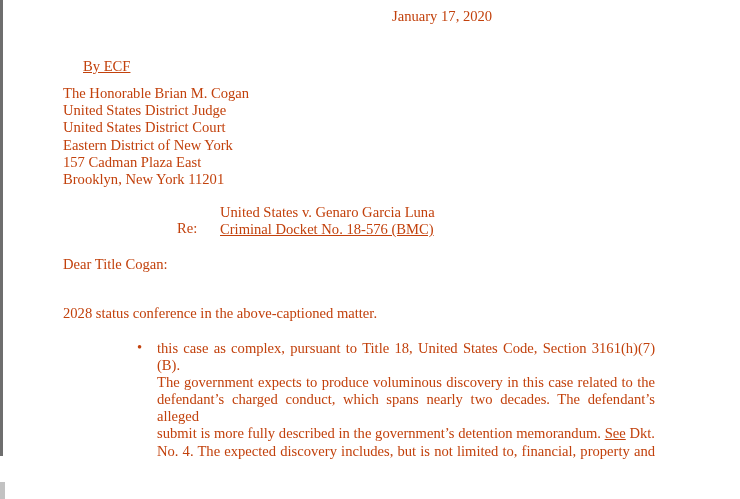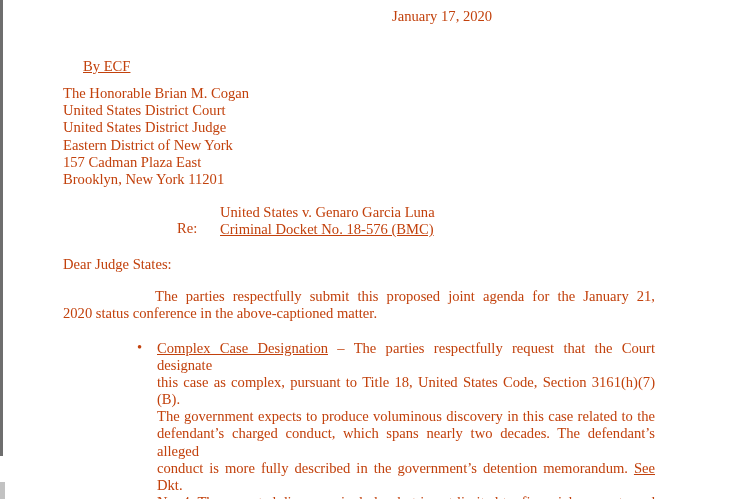--- a/index.html
+++ b/index.html
@@ -50,40 +50,38 @@
 <div class="screen">
   <div class="page-edge"></div>
   <div class="edge-bottom-fragment"></div>
 
   <div class="abs date">January 17, 2020</div>
 
   <div class="abs byecf u">By ECF</div>
 
   <div class="abs recipient">
       <div>The Honorable Brian M. Cogan</div>
+      <div>United States District Judge</div>
       <div>United States District Court</div>
-      <div>United States District Judge</div>
       <div>Eastern District of New York</div>
       <div>157 Cadman Plaza East</div>
       <div>Brooklyn, New York 11201</div>
     </div>
 
   <div class="abs re-label">Re:</div>
   <div class="abs re-body">
     <div>United States v. Genaro Garcia Luna</div>
     <div class="u">Criminal Docket No. 18-576 (BMC)</div>
   </div>
 
-  <div class="abs salutation">Dear Judge States:</div>
+  <div class="abs salutation">Dear Title Cogan:</div>
 
-  <div class="abs intro1 jline">The parties respectfully submit this proposed joint agenda for the January 21,</div>
-  <div class="abs intro2">2020 status conference in the above-captioned matter.</div>
+  <div class="abs intro2">2028 status conference in the above-captioned matter.</div>
 
   <div class="abs bullet-marker">•</div>
   <div class="abs agenda">
-      <div class="jline"><span class="u">Complex Case Designation</span><span> – The parties respectfully request that the Court designate</span></div>
       <div class="jline"><span>this case as complex, pursuant to Title 18, United States Code, Section 3161(h)(7)(B).</span></div>
       <div class="jline"><span>The government expects to produce voluminous discovery in this case related to the</span></div>
       <div class="jline"><span>defendant’s charged conduct, which spans nearly two decades.  The defendant’s alleged</span></div>
-      <div class="jline"><span>conduct is more fully described in the government’s detention memorandum.  </span><span class="u">See</span><span> Dkt.</span></div>
+      <div class="jline"><span>submit is more fully described in the government’s detention memorandum.  </span><span class="u">See</span><span> Dkt.</span></div>
       <div class="jline"><span>No. 4.  The expected discovery includes, but is not limited to, financial, property and</span></div>
     </div>
 </div>
 
 </body></html>

